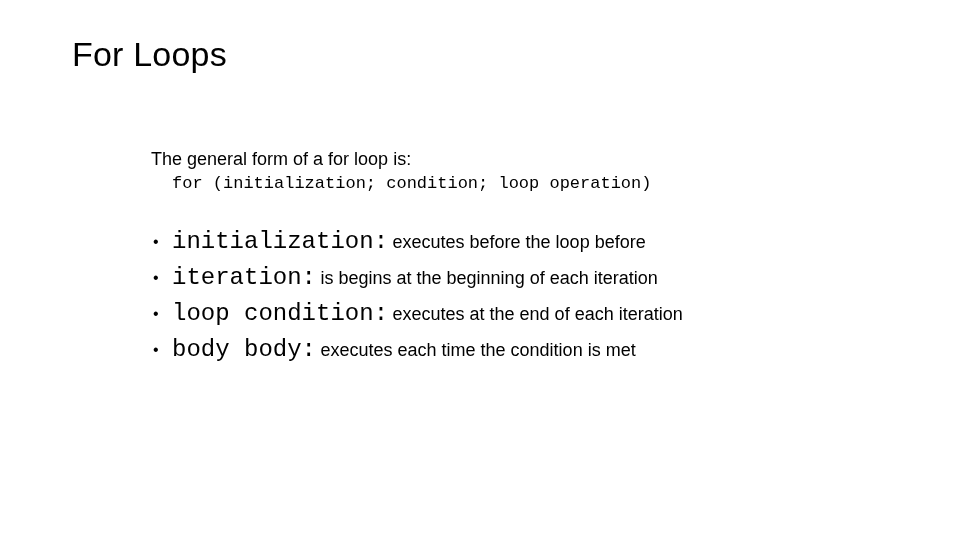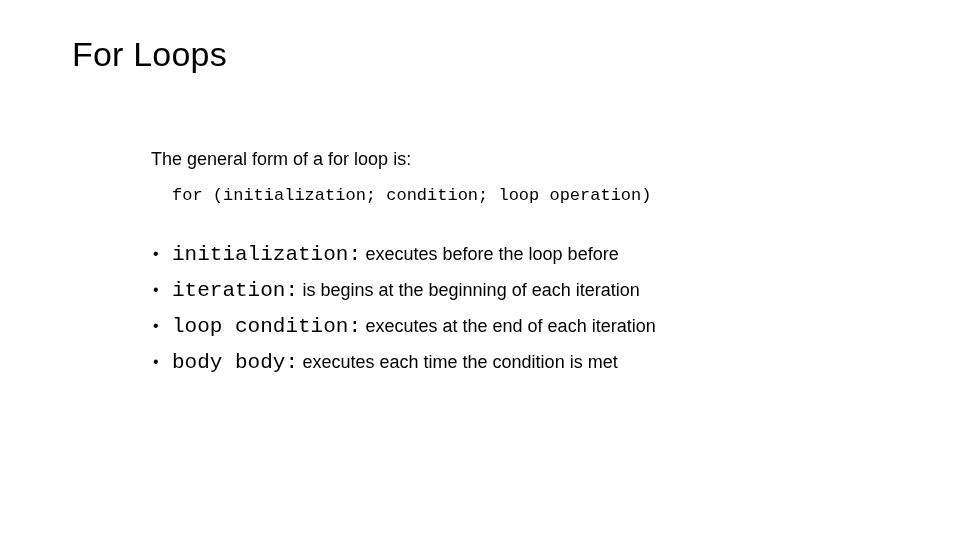--- a/index.html
+++ b/index.html
@@ -44,21 +44,21 @@
 
   .lead-line {
     font-size: 18px;
     line-height: 26px;
     font-weight: 400;
     white-space: nowrap;
   }
 
   
   .code-block {
-    margin-top: 12px;
+    margin-top: 0;
     font-family: "Liberation Mono", monospace;
     font-size: 17px;
     line-height: 23px;
     color: #000000;
   }
   .code-line {
     white-space: pre;
   }
   .code-line-1 { padding-left: 21px; }
   .code-line-2 { padding-left: 49px; }
@@ -81,21 +81,21 @@
   }
   .bullet-marker {
     position: absolute;
     left: 2px;
     top: 0;
     font-size: 16px;
     line-height: 36px;
   }
   .code-term {
     font-family: "Liberation Mono", monospace;
-    font-size: 21px;
+    font-size: 24px;
   }
   .term-desc {
     font-family: "Liberation Sans", sans-serif;
     font-size: 18px;
   }
 </style>
 </head>
 <body>
 
 <div class="slide">

